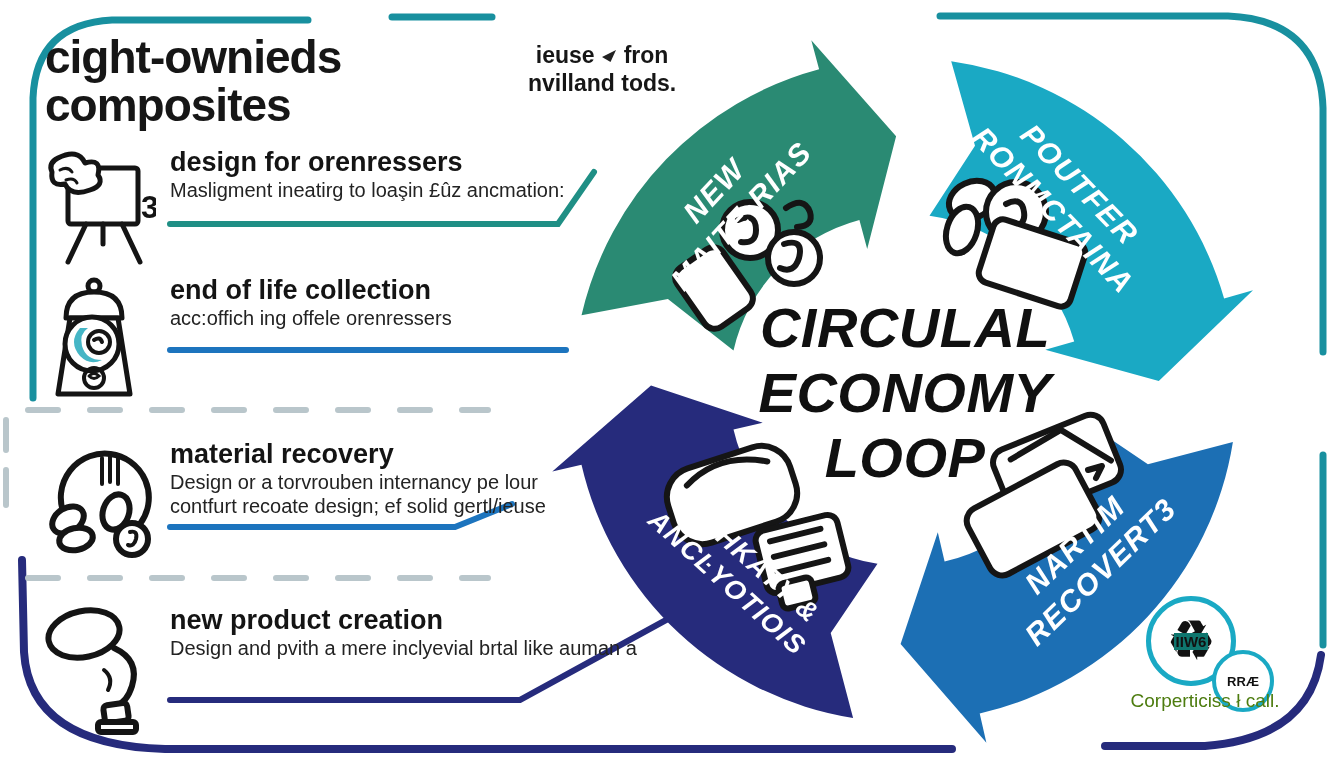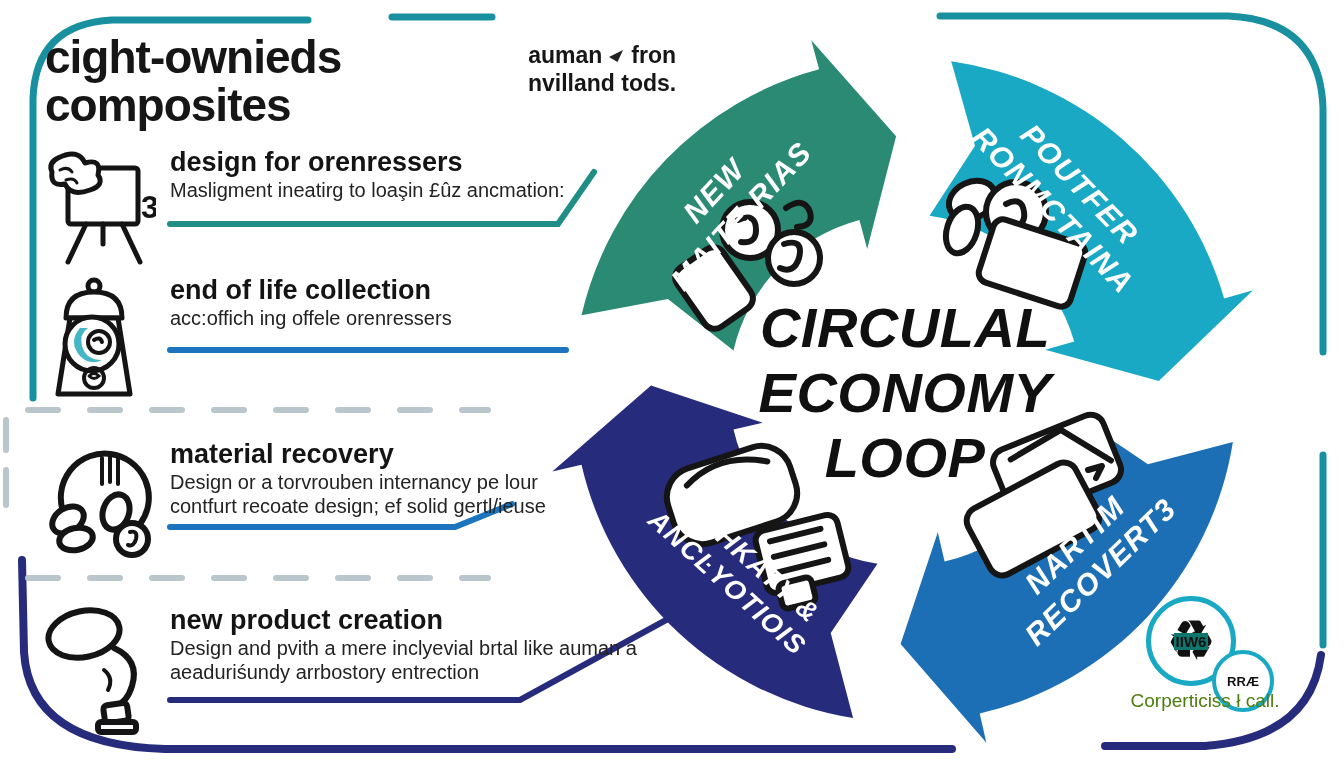--- a/index.html
+++ b/index.html
@@ -103,21 +103,21 @@
         <rect x="98" y="92" width="84" height="64" rx="10" transform="rotate(-14 140 124)"></rect>
         <path d="M112 104 h52 M112 120 h52 M112 136 h52" fill="none" transform="rotate(-14 140 124)"></path>
         <rect x="118" y="150" width="34" height="26" rx="6" transform="rotate(-14 135 163)"></rect>
       </g>
     </g>
   </svg>
 
   <div id="main-title">cight-ownieds
 composites</div>
   <div id="top-caption">
-    <span>auman</span><span class="flag"><svg width="17" height="14" viewBox="0 0 17 14">
+    <span>ieuse</span><span class="flag"><svg width="17" height="14" viewBox="0 0 17 14">
           <path d="M1 8 L15 1 L9.5 13 Z" fill="#222"></path>
         </svg></span><span>fron</span><br>
     <span>nvilland tods.</span>
   </div>
 
   <div class="item" style="top:148px">
     <div class="item-icon">
       <svg width="112" height="120" viewBox="0 0 112 120">
         <g fill="#fff" stroke="#141414" stroke-width="5" stroke-linejoin="round" stroke-linecap="round">
           <rect x="24" y="20" width="70" height="56" rx="3"></rect>
@@ -187,21 +187,20 @@
           <path d="M70 42 Q96 54 88 80 Q83 96 72 100" fill="none"></path>
           <rect x="60" y="98" width="24" height="18" rx="4" transform="rotate(-8 72 107)"></rect>
           <rect x="54" y="116" width="38" height="10" rx="3"></rect>
           <path d="M60 64 q10 8 4 20" fill="none" stroke-width="4"></path>
         </g>
       </svg>
     </div>
     <div class="item-text">
       <div class="item-title">new product creation</div>
       <div class="item-desc">Design and pvith a mere inclyevial brtal like auman a</div>
-      <div class="item-desc">aeaduriśundy arrbostory entrection</div>
     </div>
   </div>
 
   <div id="center-title">
     <span>CIRCULAL</span><br>
     <span>ECONOMY</span><br>
     <span>LOOP</span>
   </div>
 
   <div class="arc-label" id="lab-0">

